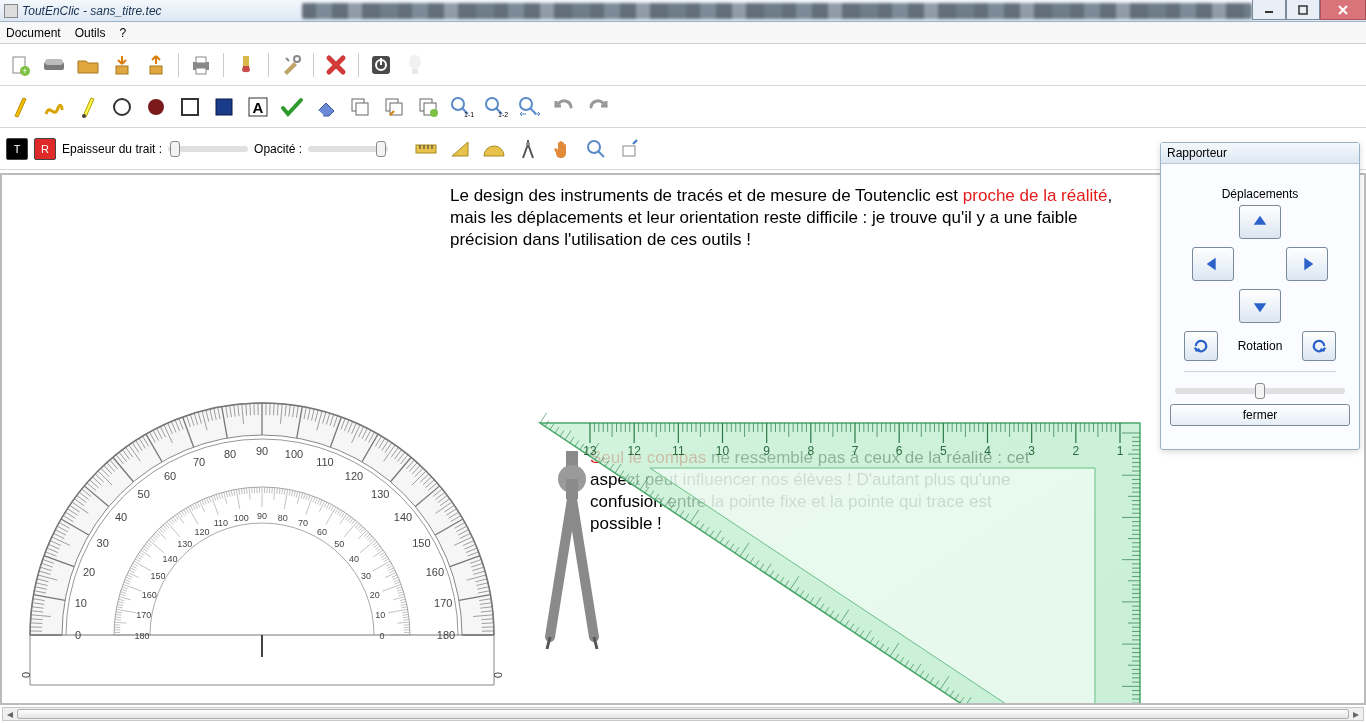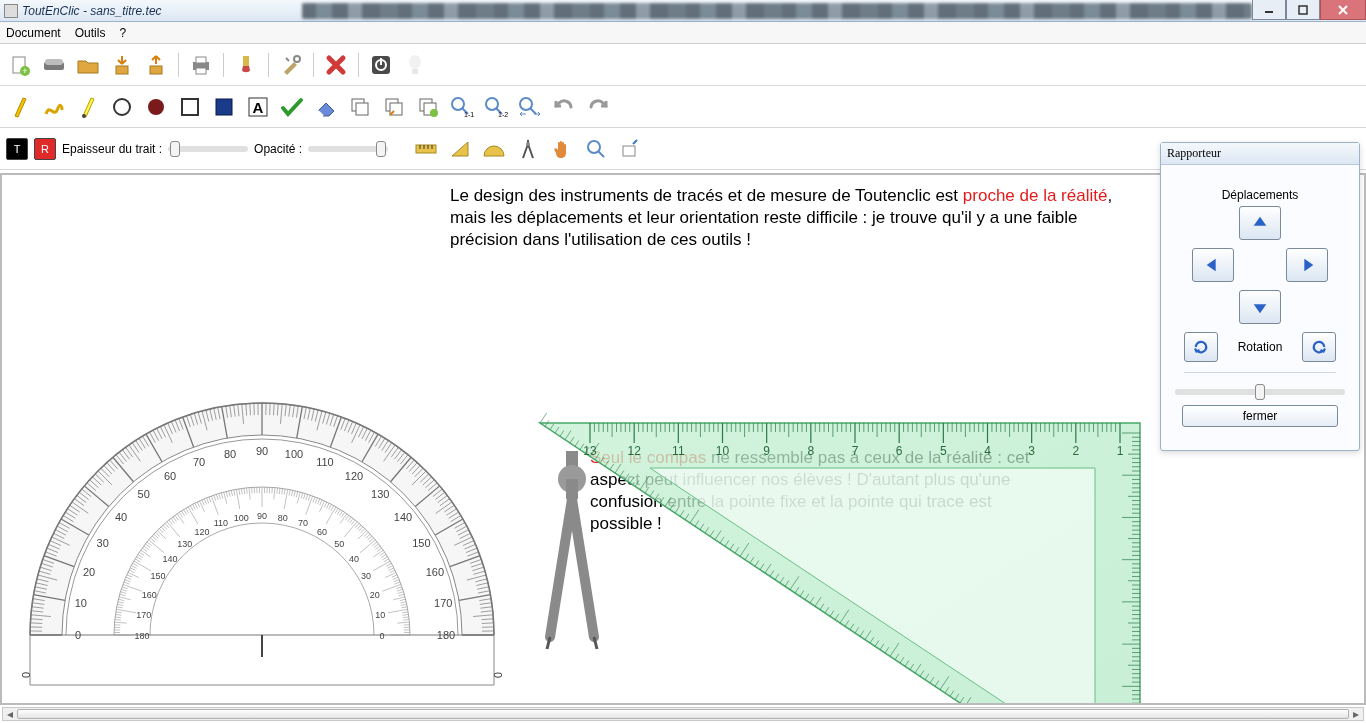--- a/index.html
+++ b/index.html
@@ -50,34 +50,34 @@
   
   .setsquare{position:absolute;left:528px;top:238px;width:620px;height:400px;pointer-events:none;}
   
   .protractor{position:absolute;left:20px;top:180px;width:480px;}
   
   .compass{position:absolute;left:530px;top:276px;}
   
   .panel{position:absolute;right:6px;top:142px;width:200px;border:1px solid #9bb2c7;
     border-radius:3px;background:#fafcff;box-shadow:0 2px 6px rgba(0,0,0,.15);}
   .panel .ph{background:linear-gradient(#f4f8fc,#dce7f3);border-bottom:1px solid #b8c8d8;
-    padding:3px 6px;font-family:Liberation Serif, serif;}
+    padding:3px 6px;}
   .panel .pbody{padding:23px;display:flex;flex-direction:column;align-items:center;gap:4px;}
   .dpad{position:relative;width:140px;height:120px;}
   .pbtn{position:absolute;width:42px;height:34px;border:1px solid #7a8a9a;
     border-radius:3px;background:linear-gradient(#fff,#dbe6f2);
     display:flex;align-items:center;justify-content:center;}
   .pbtn svg{width:18px;height:18px;}
   .rot-row{display:flex;align-items:center;justify-content:space-between;width:100%;margin-top:2px;}
   .hr{width:100%;height:1px;background:#cfd7e0;margin:6px 0;}
   .amp-label{font-size:11px;text-align:center;}
   .panel .wslider{width:170px;height:6px;border-radius:3px;background:#e0e0e0;position:relative;margin:6px 0;}
   .panel .wslider .thumb{position:absolute;top:-5px;left:80px;width:10px;height:16px;border-radius:3px;
     background:#f4f4f4;border:1px solid #8a8a8a;}
-  .close-btn{width:156px;height:22px;border:1px solid #7a8a9a;border-radius:3px;
+  .close-btn{width:180px;height:22px;border:1px solid #7a8a9a;border-radius:3px;
     background:linear-gradient(#fff,#e6edf5);text-align:center;line-height:20px;}
   
   .hscroll{position:absolute;left:2px;right:2px;bottom:2px;height:14px;
     background:#f0f0f0;border:1px solid #c8c8c8;}
   .hscroll .hthumb{position:absolute;left:14px;right:14px;top:1px;bottom:1px;
     border:1px solid #b0b0b0;background:linear-gradient(#fff,#e4e4e4);border-radius:2px;}
   .hscroll .arrow{position:absolute;top:0;bottom:0;width:14px;display:flex;
     align-items:center;justify-content:center;color:#666;}
 </style>
 </head>

